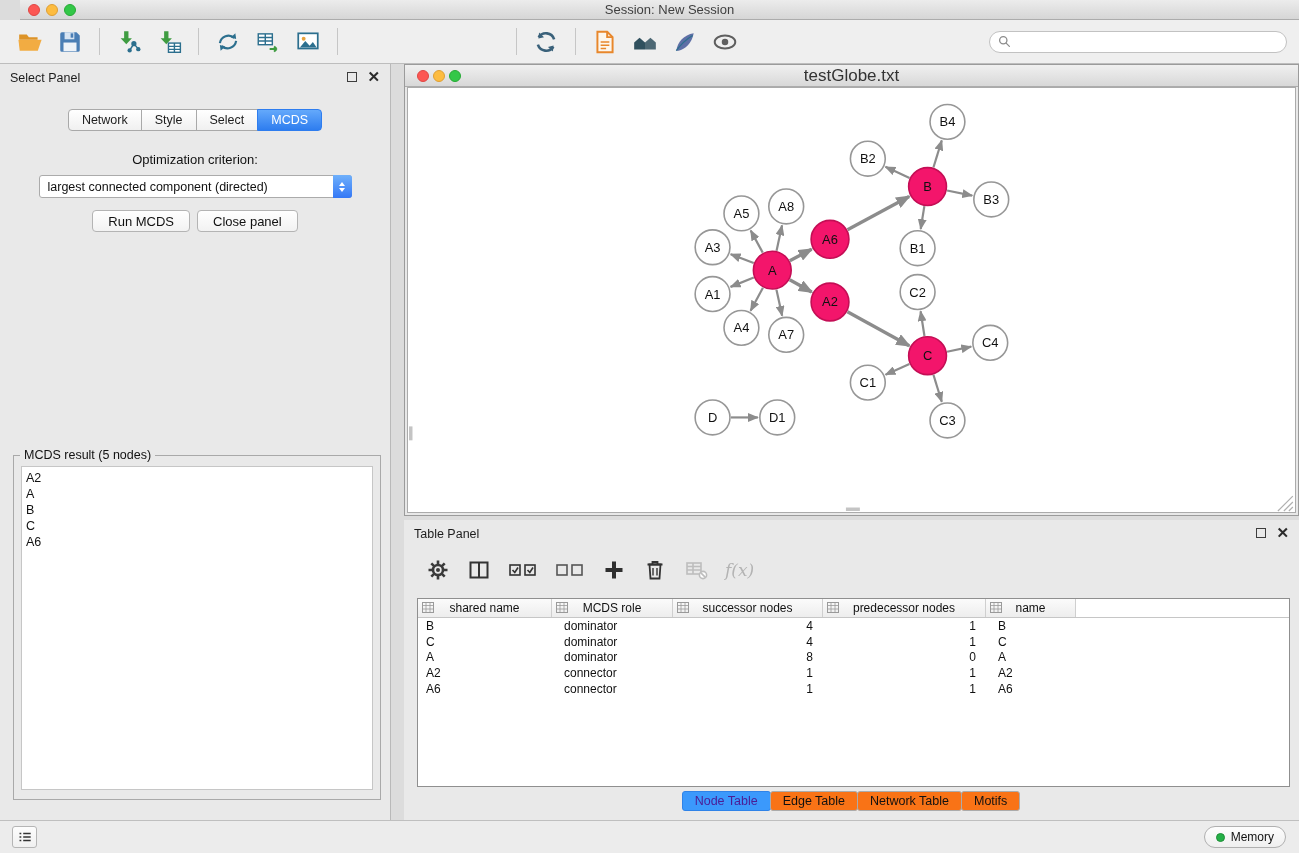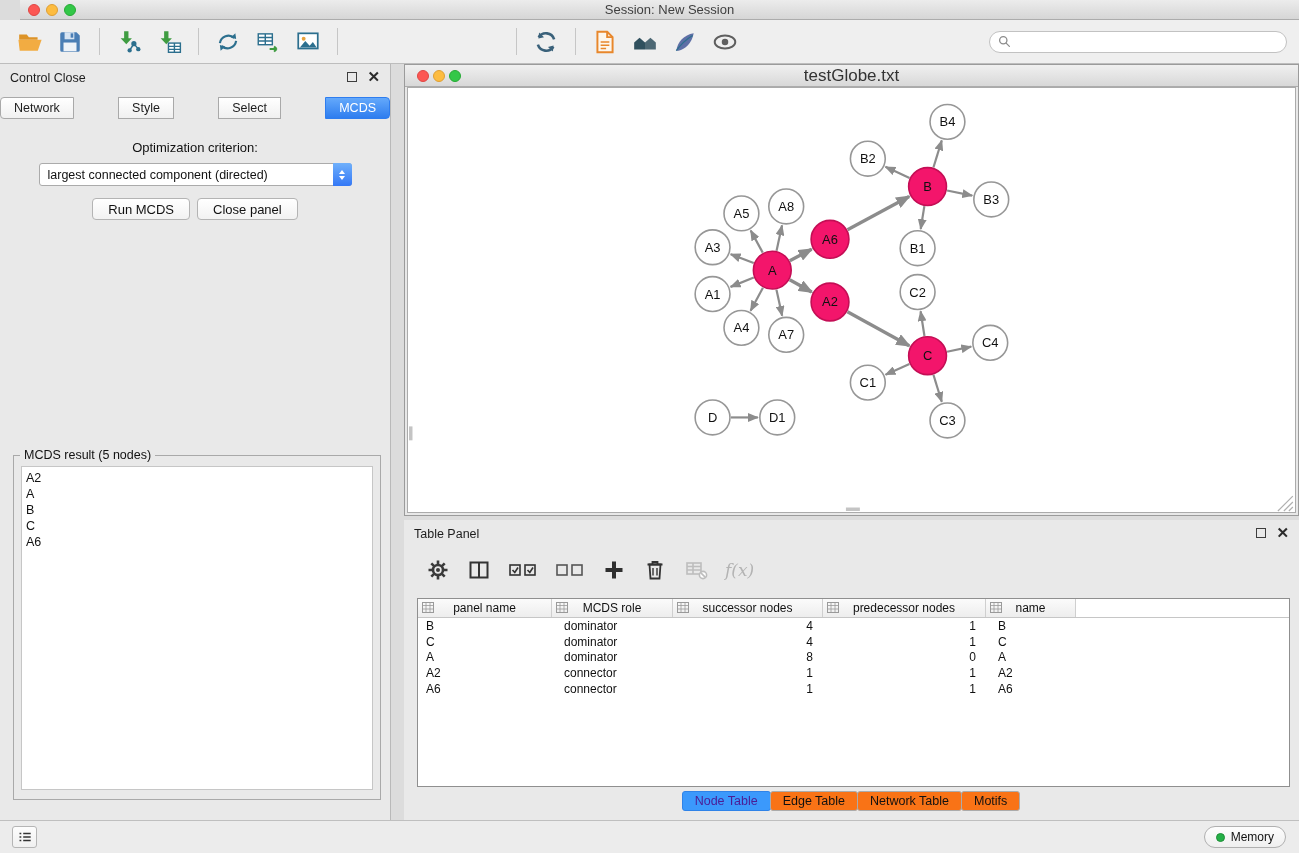--- a/index.html
+++ b/index.html
@@ -34,21 +34,21 @@
   .search-box input{border:none;outline:none;flex:1;font-size:12px;margin-left:6px;background:transparent;}
 
   
   .control-panel{position:absolute;left:0;top:64px;width:391px;height:756px;background:#E9E9E9;
     border-right:1px solid #B9B9B9;box-sizing:border-box;}
   .panel-header{height:28px;position:relative;}
   .panel-title{position:absolute;left:10px;top:7px;font-size:12.5px;color:#1d1d1d;}
   .panel-controls{position:absolute;right:10px;top:7px;display:flex;gap:10px;align-items:center;}
   .float-box{width:8px;height:8px;border:1.5px solid #3d3d3d;display:inline-block;}
   .close-x{font-size:15px;font-weight:bold;color:#2b2b2b;line-height:12px;}
-  .seg-tabs{display:flex;justify-content:space-between;margin-top:5px;}
+  .seg-tabs{display:flex;justify-content:center;margin-top:17px;}
   .seg-tab{height:22px;padding:0 13px;font-size:12.5px;background:linear-gradient(#FFFFFF,#F0F0F0);
     border:1px solid #A9A9A9;margin-left:-1px;color:#1d1d1d;}
   .seg-tab:first-child{border-radius:4px 0 0 4px;margin-left:0;}
   .seg-tab:last-child{border-radius:0 4px 4px 0;}
   .seg-tab.active{background:linear-gradient(#64A9FB,#2E7DEF);color:#fff;border-color:#2E7DEF;}
   .opt-label{text-align:center;margin-top:21px;font-size:13px;color:#111;}
   .combo-row{display:flex;justify-content:center;margin-top:8px;}
   .combo{width:313px;height:23px;background:#fff;border:1px solid #ABABAB;border-radius:3px;
     display:flex;align-items:center;box-sizing:border-box;}
   .combo-text{font-size:12.5px;padding-left:8px;color:#111;flex:1;white-space:nowrap;}
@@ -248,21 +248,21 @@
           <circle cx="6.5" cy="6.5" r="4.5" fill="none" stroke="#8B8B8B" stroke-width="1.6"></circle>
           <path d="M10 10l4 4" stroke="#8B8B8B" stroke-width="1.6" stroke-linecap="round"></path>
         </svg>
     </span>
     <input type="text" value="" placeholder="" style="">
   </div>
 </div>
 
 <div class="control-panel">
   <div class="panel-header">
-    <span class="panel-title">Control Close</span>
+    <span class="panel-title">Select Panel</span>
     <span class="panel-controls">
       <span class="float-box"></span>
       <span class="close-x">✕</span>
     </span>
   </div>
   <div class="seg-tabs">
       <button class="seg-tab">Network</button>
       <button class="seg-tab">Style</button>
       <button class="seg-tab">Select</button>
       <button class="seg-tab active">MCDS</button>
@@ -499,21 +499,21 @@
     </div>
   <div class="data-table">
     <div class="t-head">
         <div class="th" style="width: 134px;">
           <span class="th-icon"><svg width="12" height="11" viewBox="0 0 12 11">
               <g stroke="#9a9a9a" fill="none">
                 <rect x="0.5" y="0.5" width="11" height="10"></rect>
                 <path d="M0.5 3.5h11M0.5 7h11M4 0.5v10M8 0.5v10" stroke-width="0.8"></path>
               </g>
             </svg></span>
-          <span class="th-label">panel name</span>
+          <span class="th-label">shared name</span>
         </div>
         <div class="th" style="width: 121px;">
           <span class="th-icon"><svg width="12" height="11" viewBox="0 0 12 11">
               <g stroke="#9a9a9a" fill="none">
                 <rect x="0.5" y="0.5" width="11" height="10"></rect>
                 <path d="M0.5 3.5h11M0.5 7h11M4 0.5v10M8 0.5v10" stroke-width="0.8"></path>
               </g>
             </svg></span>
           <span class="th-label">MCDS role</span>
         </div>

